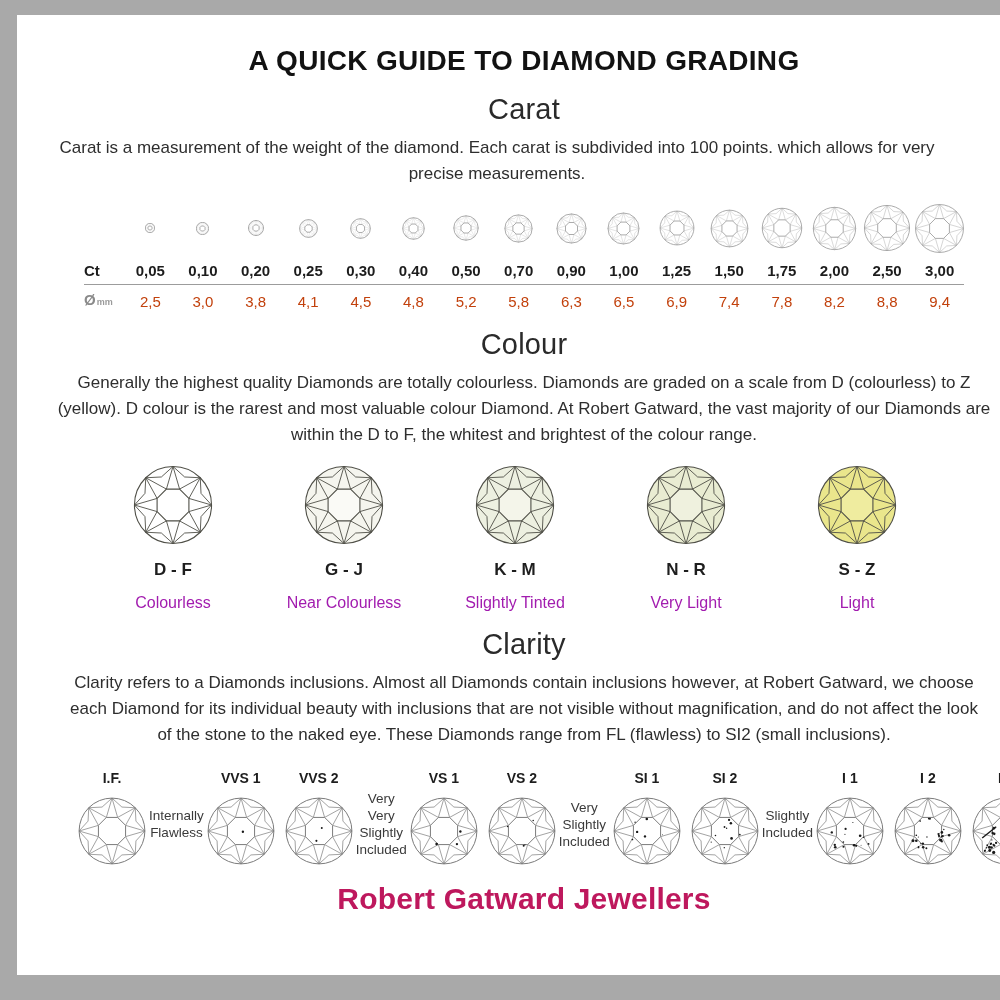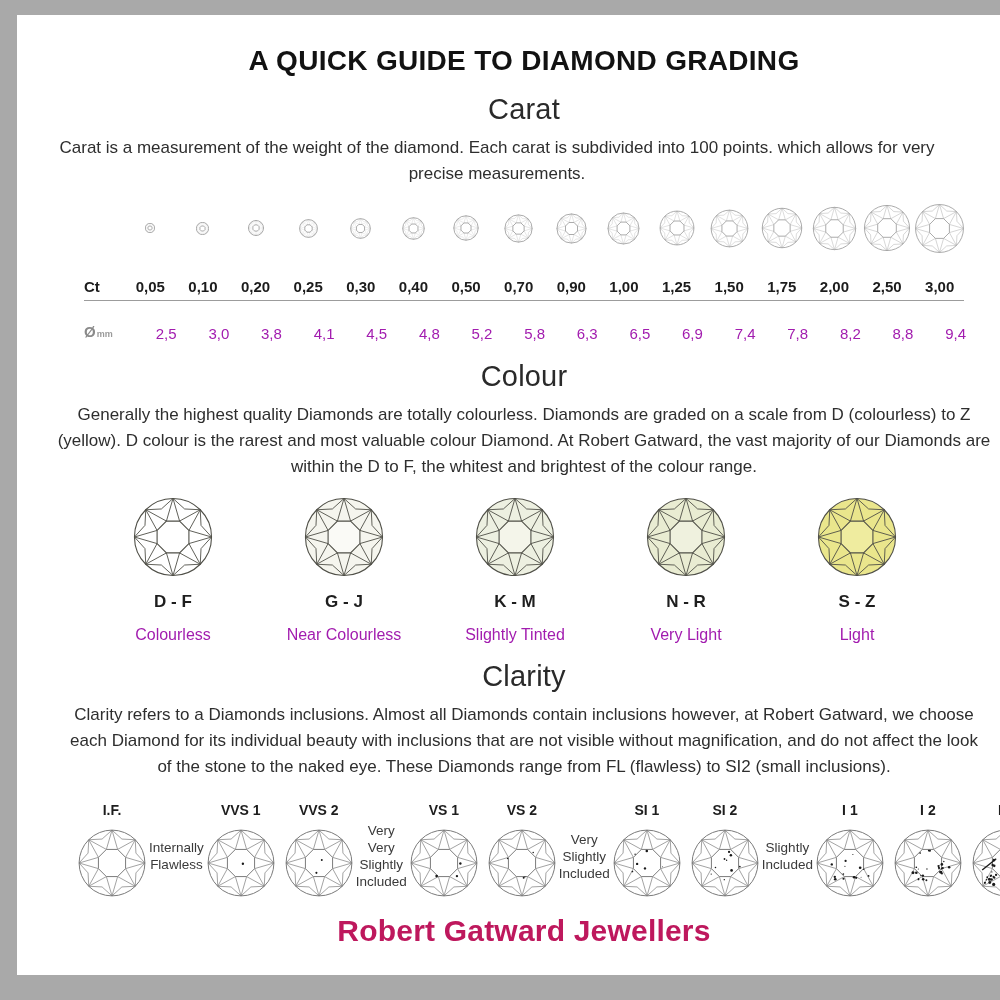--- a/index.html
+++ b/index.html
@@ -30,27 +30,27 @@
 
   
   .carat-grid{
     width:884px;margin:12px auto 0 auto;
     display:grid;grid-template-columns:42px repeat(16,1fr);
     align-items:center;
   }
   .carat-diamond-cell{height:58px;display:flex;align-items:center;justify-content:center;}
   .carat-num{
     text-align:center;font-size:15px;font-weight:700;color:#1c1c1c;
-    padding:5px 0 4px 0;white-space:nowrap;margin-top:16px;
+    padding:5px 0 4px 0;white-space:nowrap;
   }
   .carat-rowlabel{font-size:15px;font-weight:700;color:#1c1c1c;text-align:left;padding-left:2px;}
   .diam-rowlabel{font-weight:700;color:#8a8a8a;}
   .diam-rowlabel .unit{font-size:9px;color:#9a9a9a;margin-left:1px;}
   .carat-sep{grid-column:1/-1;border-bottom:1px solid #9c9c9c;height:0;margin:1px 2px;}
-  .diam-num{font-weight:400;color:#a21caf;padding:6px 0 2px 0;text-align:right;}
+  .diam-num{font-weight:400;color:#c2410c;padding:6px 0 2px 0;}
 
   
   .colour-row{
     width:852px;margin:16px 0 0 48px;
     display:flex;justify-content:space-between;
   }
   .colour-item{width:168px;display:flex;flex-direction:column;align-items:center;}
   .colour-range{margin-top:14px;font-size:17px;font-weight:700;color:#1e1e1e;}
   .colour-label{margin-top:14px;font-size:16px;color:#a21caf;}
 

